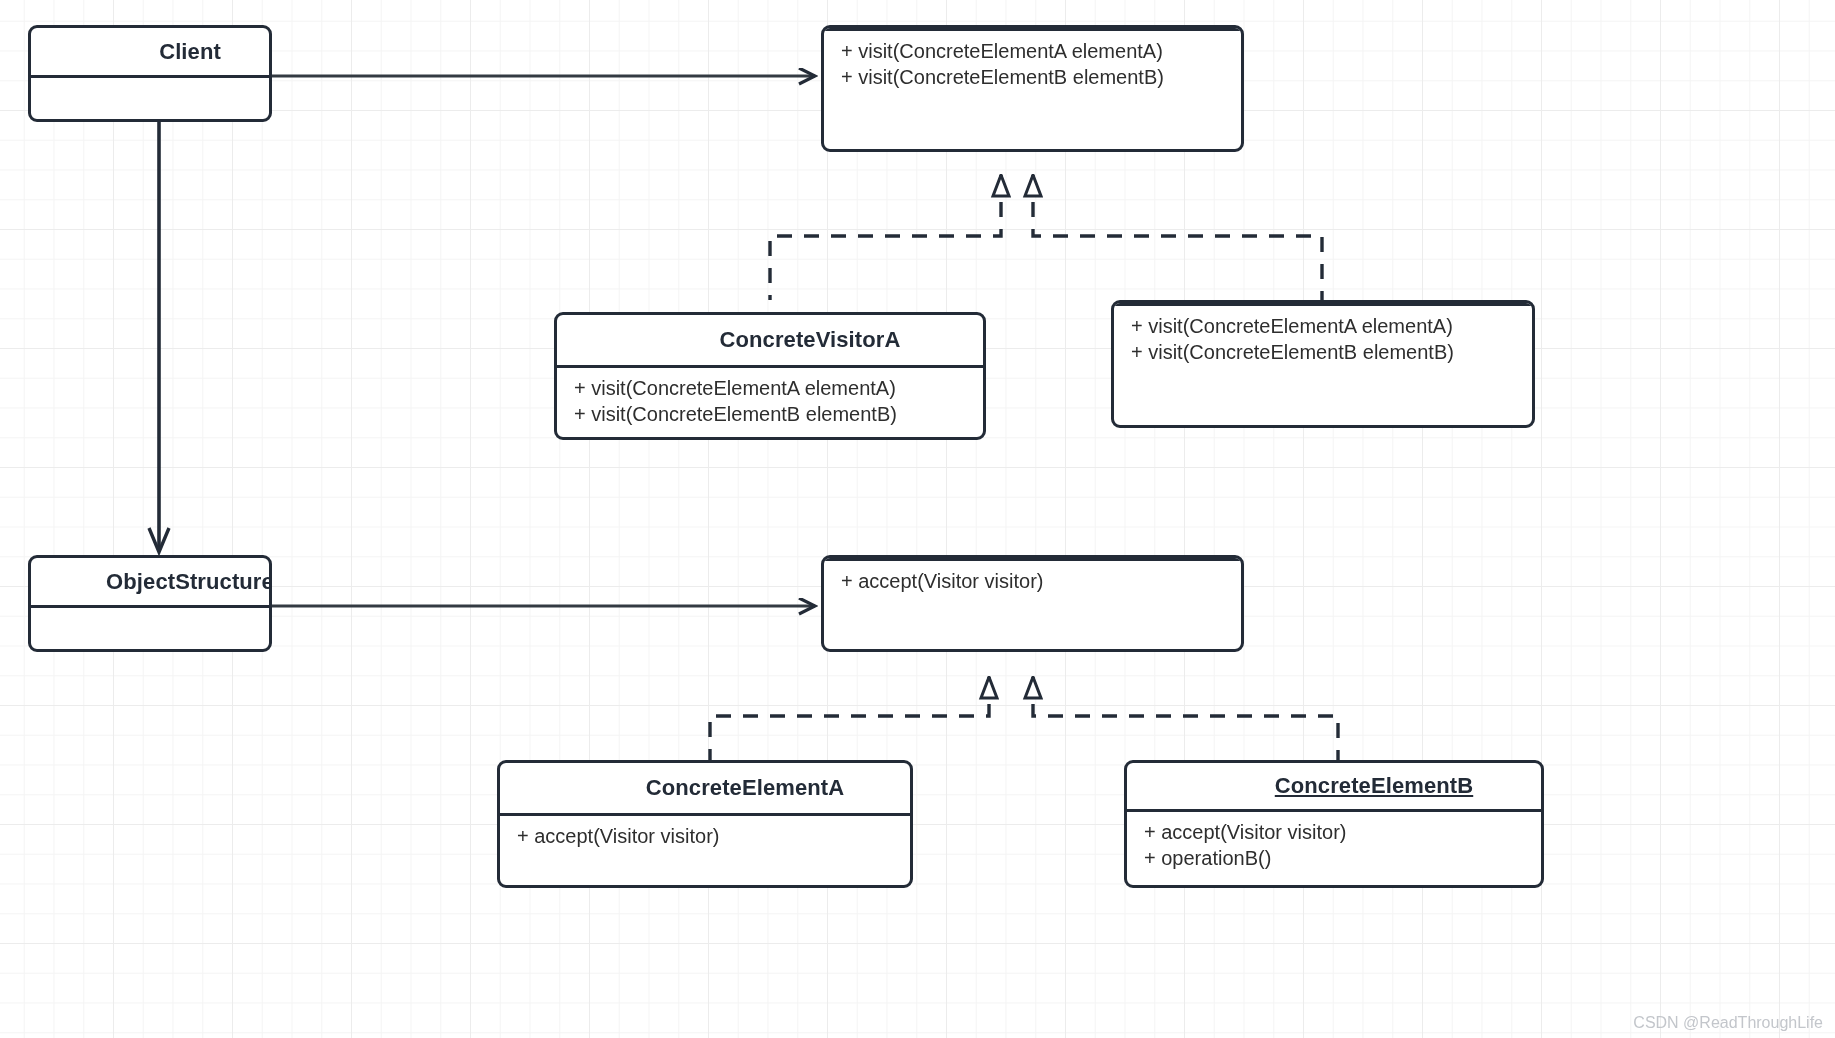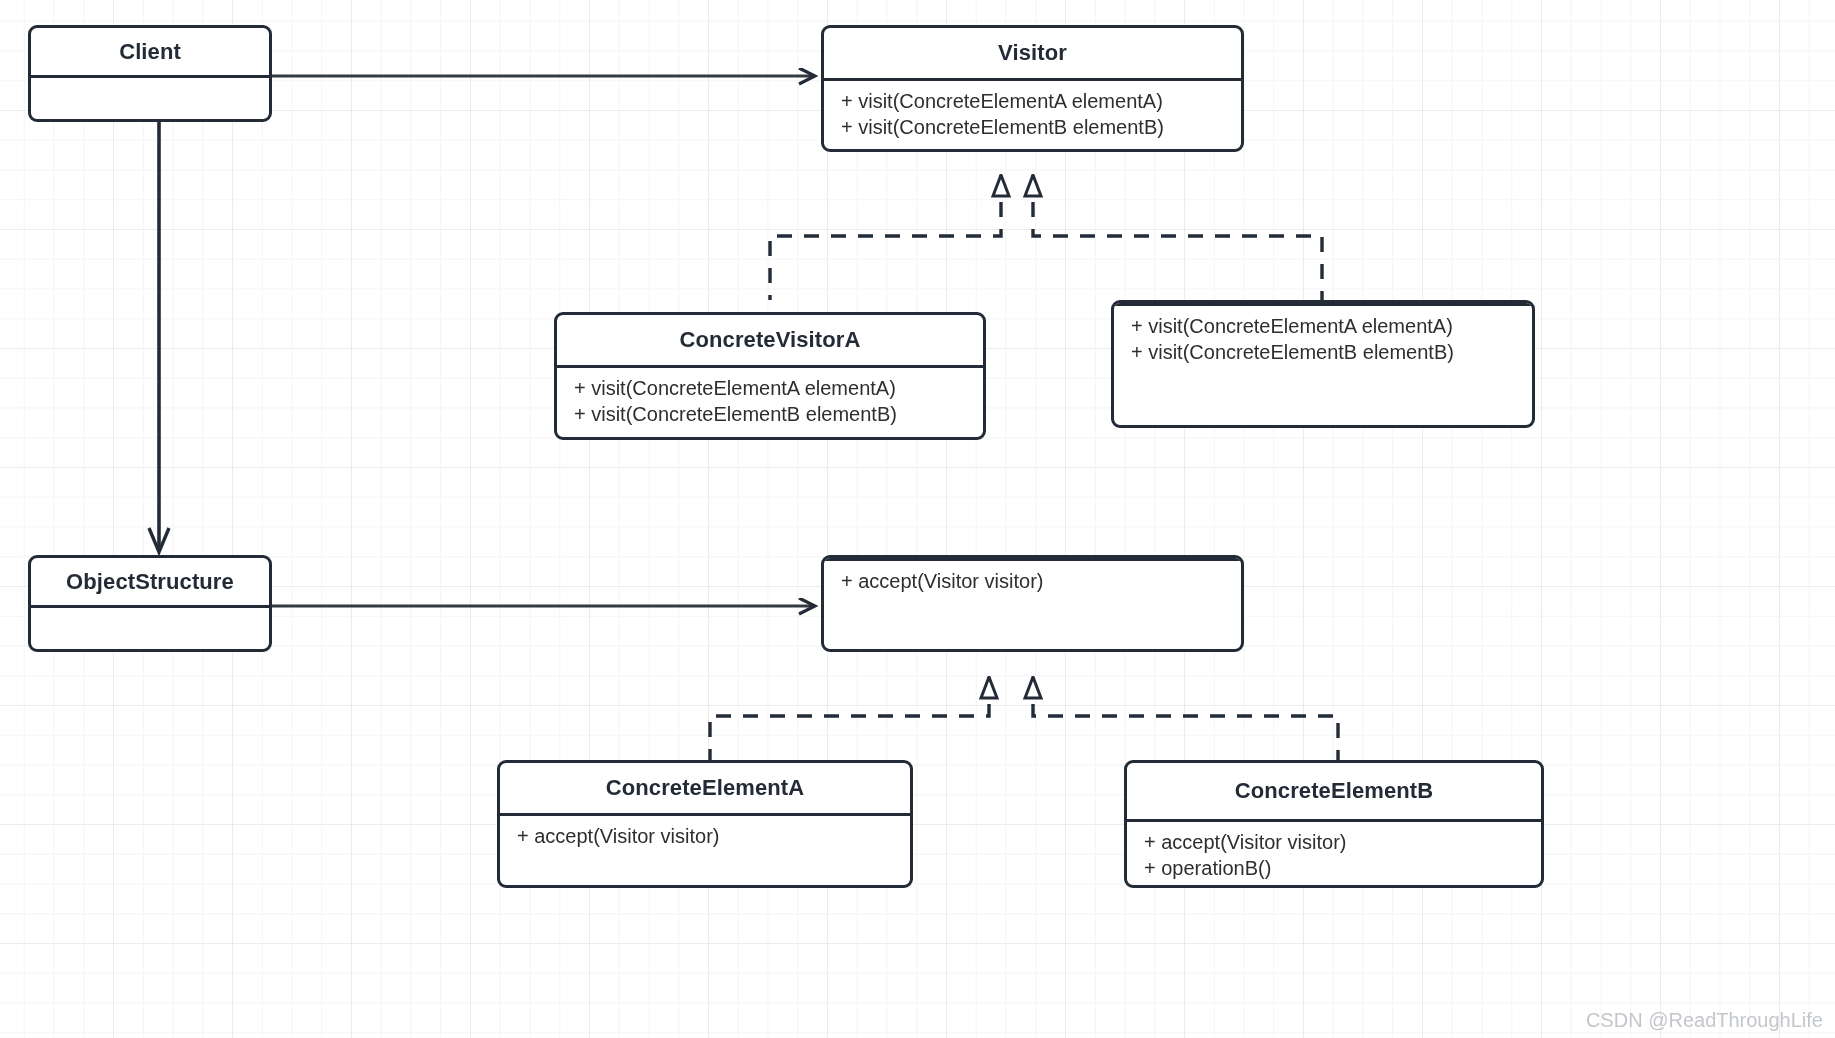--- a/index.html
+++ b/index.html
@@ -35,20 +35,21 @@
     box-sizing: border-box;
     width: 100%;
     text-align: right;
     font-weight: bold;
     color: #232b37;
     font-size: 22px;
     letter-spacing: .1px;
     display: flex;
     align-items: center;
     justify-content: center;
+    margin-left: 40px;
   }
   .uml-sep {
     width: 100%;
     height: 3px;
     background: #232b37;
   }
   .uml-members {
     box-sizing: border-box;
     padding: 7px 0 7px 17px;
     color: #2e2e2e;
@@ -69,21 +70,21 @@
     width: 1835px;
     height: 1038px;
     z-index: 2;
     overflow: visible;
   }
   .watermark {
     position: absolute;
     right: 12px;
     bottom: 6px;
     color: #c3c6cb;
-    font-size: 20px;
+    font-size: 16px;
     font-family: "Liberation Sans", sans-serif;
     z-index: 8;
     white-space: nowrap;
     margin-left: 41px;
   }
 </style>
 </head>
 <body>
 
 <div id="canvas">
@@ -128,21 +129,20 @@
     </g>
   </svg>
 
   <div class="uml-box" style="left:28px; top:25px; width:244px; height:97px;">
     <div class="uml-title" style="height:47px;">Client</div>
     <div class="uml-sep"></div>
     <div class="uml-members uml-empty"></div>
   </div>
 
   <div class="uml-box" style="left:821px; top:25px; width:423px; height:127px;">
-    <div class="uml-title" style="height:50px;">Visitor</div>
     <div class="uml-sep"></div>
     <div class="uml-members">
       <span class="m">+ visit(ConcreteElementA elementA)</span>
       <span class="m">+ visit(ConcreteElementB elementB)</span>
     </div>
   </div>
 
   <div class="uml-box" style="left:554px; top:312px; width:432px; height:128px;">
     <div class="uml-title" style="height:50px;">ConcreteVisitorA</div>
     <div class="uml-sep"></div>
@@ -175,21 +175,21 @@
 
   <div class="uml-box" style="left:497px; top:760px; width:416px; height:128px;">
     <div class="uml-title" style="height:50px;">ConcreteElementA</div>
     <div class="uml-sep"></div>
     <div class="uml-members">
       <span class="m">+ accept(Visitor visitor)</span>
     </div>
   </div>
 
   <div class="uml-box" style="left:1124px; top:760px; width:420px; height:128px;">
-    <div class="uml-title" style="height:56px;">ConcreteElementB</div>
+    <div class="uml-title" style="height:46px;text-decoration:underline;">ConcreteElementB</div>
     <div class="uml-sep"></div>
     <div class="uml-members">
       <span class="m">+ accept(Visitor visitor)</span>
       <span class="m">+ operationB()</span>
     </div>
   </div>
 
   <div class="watermark">CSDN @ReadThroughLife</div>
 
 </div>

